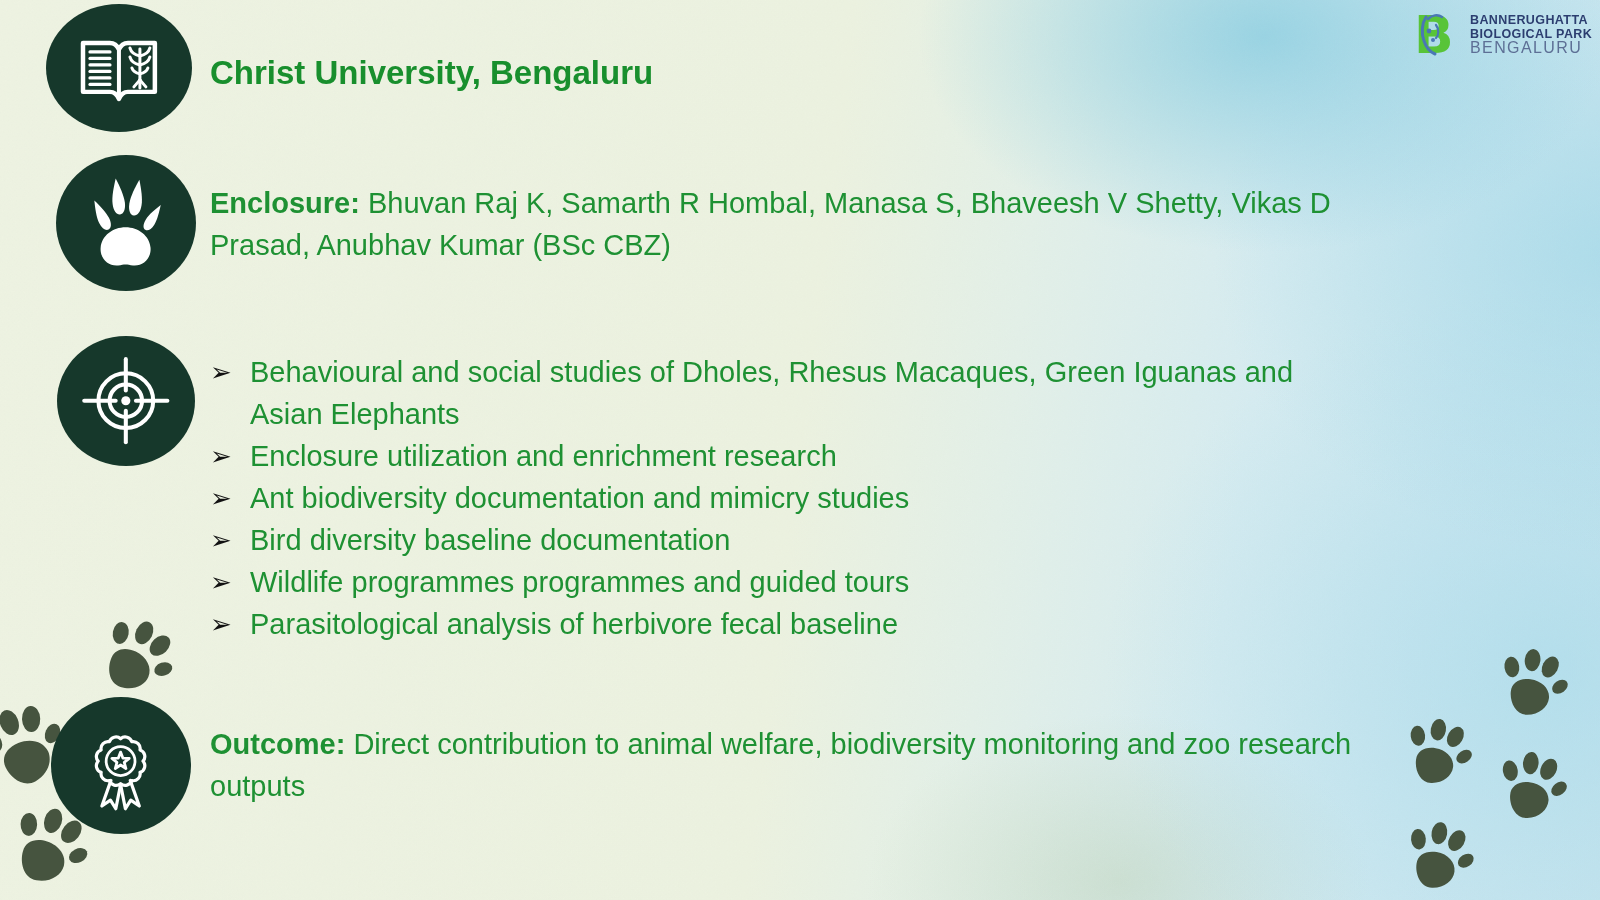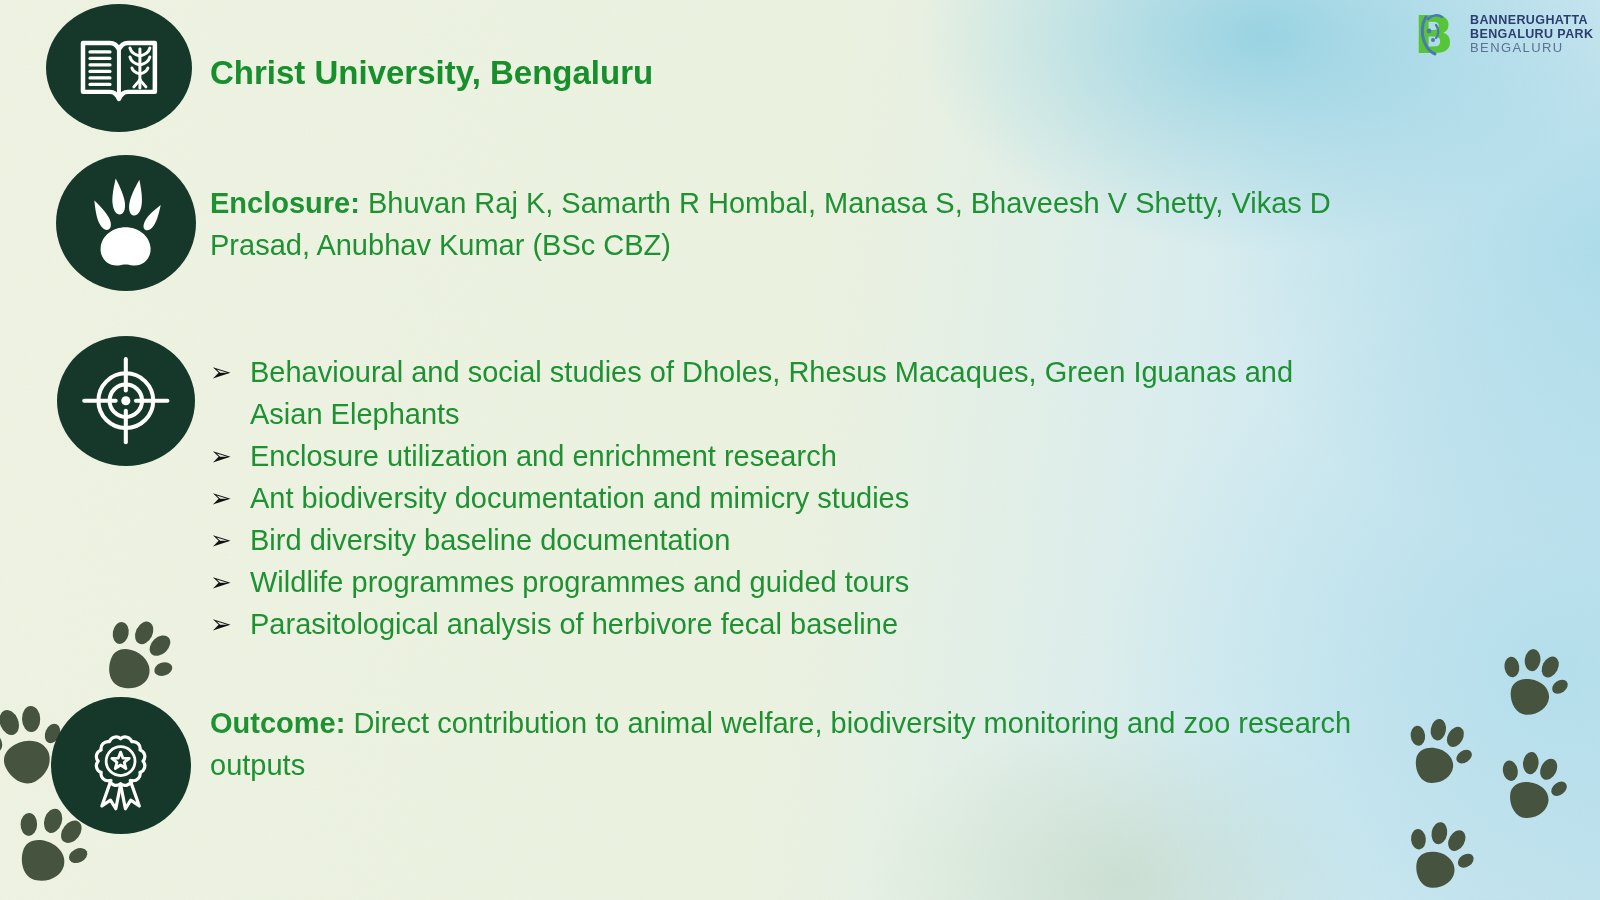--- a/index.html
+++ b/index.html
@@ -31,27 +31,27 @@
   .block{font-size:29px;line-height:42px;color:#1e9133;}
   .students{left:210px;top:175px;width:1228px;}
   .focus{left:210px;top:344px;width:1120px;}
   .focus-head,.inline-label{font-weight:bold;}
   .bullet-list{list-style:none;margin:0;padding:0;}
   .bullet-list li{display:flex;align-items:flex-start;}
   .bullet-glyph{
     width:40px;flex:0 0 40px;color:#111;font-size:26px;line-height:42px;
   }
   .bullet-text{flex:1;}
-  .outcome{left:210px;top:695px;width:1185px;z-index:4;}
+  .outcome{left:210px;top:716px;width:1185px;z-index:4;}
   
   .logo{position:absolute;left:1412px;top:7px;display:flex;align-items:center;gap:6px;}
   .logo-mark{width:52px;height:54px;}
   .logo-text{display:flex;flex-direction:column;justify-content:center;}
   .logo-l1,.logo-l2{font-size:12.5px;font-weight:bold;color:#2c3e70;letter-spacing:.4px;line-height:14px;}
-  .logo-l3{font-size:13px;color:#5d6f95;letter-spacing:1.4px;line-height:14px;}
+  .logo-l3{font-size:16px;color:#5d6f95;letter-spacing:1.4px;line-height:14px;}
   
   .paw{position:absolute;width:88px;height:88px;}
   .paw svg{width:100%;height:100%;}
   .pawA{left:92px;top:612px;transform:rotate(34deg);}
   .pawB{left:-26px;top:698px;width:96px;height:96px;transform:rotate(-14deg);}
   .pawC{left:2px;top:800px;width:92px;height:92px;transform:rotate(26deg);}
   .pawD{left:1491px;top:642px;width:82px;height:82px;transform:rotate(16deg);}
   .pawE{left:1397px;top:712px;width:80px;height:80px;transform:rotate(18deg);}
   .pawF{left:1490px;top:745px;width:82px;height:82px;transform:rotate(14deg);}
   .pawG{left:1397px;top:815px;width:82px;height:82px;transform:rotate(18deg);}
@@ -99,21 +99,21 @@
   <svg class="logo-mark" viewBox="0 0 52 54">
     <text x="2" y="46" font-family="DejaVu Sans, sans-serif" font-weight="bold" font-size="52" fill="#58c438">B</text>
     <path d="M14 10 C10 16 9 26 12 34 C14 40 18 45 23 47" fill="none" stroke="#4a77b5" stroke-width="3" stroke-linecap="round"></path>
     <path d="M16 12 C20 8 26 7 30 10" fill="none" stroke="#4a77b5" stroke-width="2.5" stroke-linecap="round"></path>
     <circle cx="17" cy="24" r="2.4" fill="#4a77b5"></circle>
     <circle cx="21" cy="33" r="2" fill="#4a77b5"></circle>
     <path d="M24 18 C27 22 27 28 24 31" fill="none" stroke="#4a77b5" stroke-width="2.2" stroke-linecap="round"></path>
   </svg>
   <div class="logo-text">
     <span class="logo-l1">BANNERUGHATTA</span>
-    <span class="logo-l2">BENGALURU PARK</span>
+    <span class="logo-l2">BIOLOGICAL PARK</span>
     <span class="logo-l3">BENGALURU</span>
   </div>
 </div>
 
 <div class="circle ic2">
   <svg viewBox="0 0 100 100" fill="#ffffff">
     <path transform="translate(28 44) rotate(-26)" d="M0 -17 C2.6 -10 5.2 -2 5.2 4 C5.2 10 2.9 13.5 0 13.5 C-2.9 13.5 -5.2 10 -5.2 4 C-5.2 -2 -2.6 -10 0 -17 Z"></path>
     <path transform="translate(43 27) rotate(-7) scale(1.12)" d="M0 -17 C2.6 -10 5.2 -2 5.2 4 C5.2 10 2.9 13.5 0 13.5 C-2.9 13.5 -5.2 10 -5.2 4 C-5.2 -2 -2.6 -10 0 -17 Z"></path>
     <path transform="translate(60 28) rotate(9) scale(1.12)" d="M0 -17 C2.6 -10 5.2 -2 5.2 4 C5.2 10 2.9 13.5 0 13.5 C-2.9 13.5 -5.2 10 -5.2 4 C-5.2 -2 -2.6 -10 0 -17 Z"></path>
     <path transform="translate(75 46) rotate(32) scale(0.9)" d="M0 -17 C2.6 -10 5.2 -2 5.2 4 C5.2 10 2.9 13.5 0 13.5 C-2.9 13.5 -5.2 10 -5.2 4 C-5.2 -2 -2.6 -10 0 -17 Z"></path>

